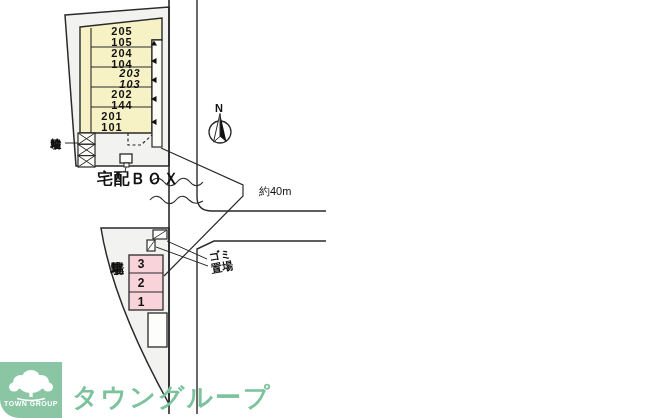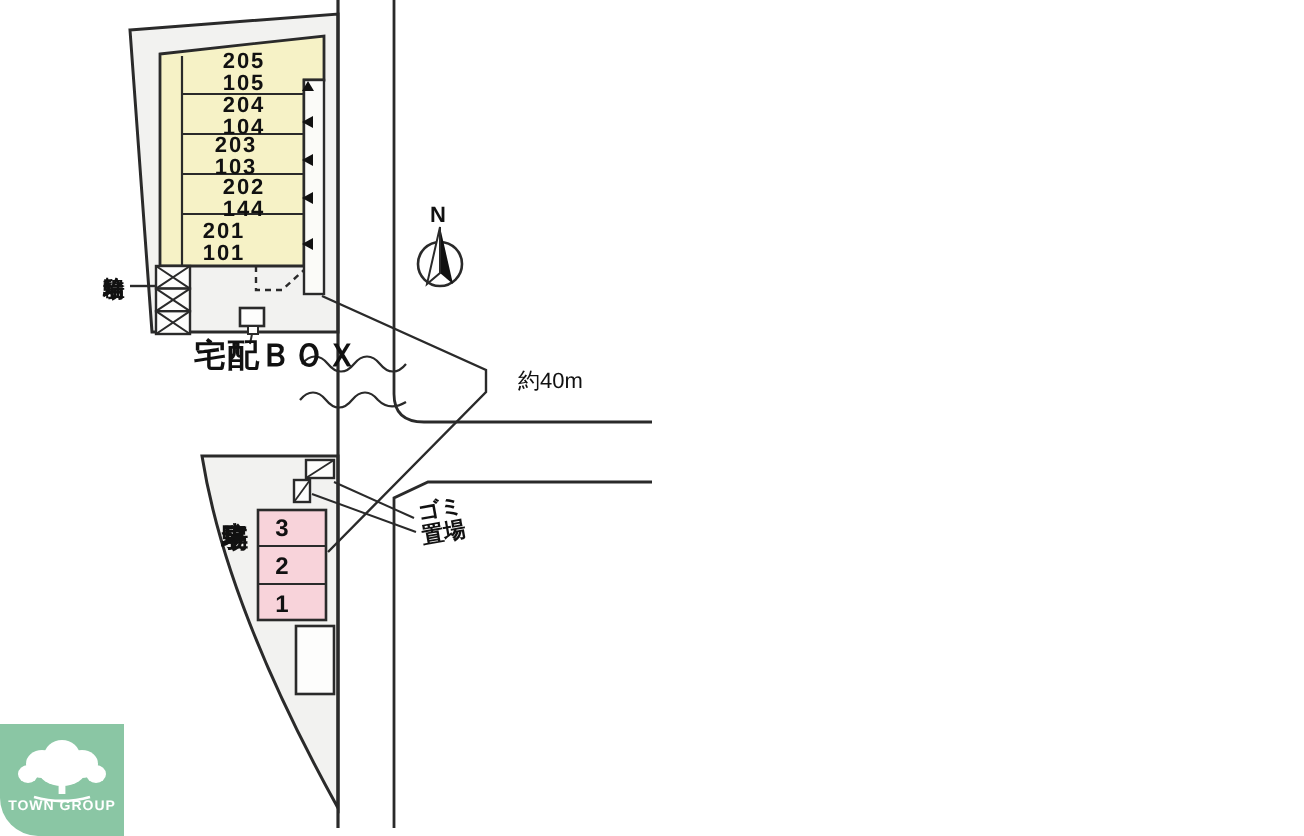--- a/index.html
+++ b/index.html
@@ -128,34 +128,35 @@
         <path d="M30,390 L23,385 M32,389 L39,384" stroke="#fff" stroke-width="2" fill="none"></path>
         <path d="M17,398.5 Q31,402.5 45,398.5" stroke="#fff" stroke-width="1.4" fill="none"></path>
       </g>
     </g>
   </svg>
 
   <div class="lbl unit-label" style="left:122px;top:26px;">205
 105</div>
   <div class="lbl unit-label" style="left:122px;top:48px;">204
 104</div>
-  <div class="lbl unit-label" style="left:118px;top:68px;">203
+  <div class="lbl unit-label" style="left:130px;top:68px;font-style:italic;">203
 103</div>
   <div class="lbl unit-label" style="left:122px;top:89px;">202
 144</div>
   <div class="lbl unit-label" style="left:112px;top:111px;">201
 101</div>
 
   <div class="lbl v-label bike-label">駐輪場</div>
   <div class="lbl delivery-label">宅配ＢＯＸ</div>
   <div class="lbl distance-label">約40m</div>
   <div class="lbl garbage-label">ゴミ
 置場</div>
   <div class="lbl v-label car-label">駐車場</div>
   <div class="lbl north-label">N</div>
 
   <div class="lbl space-num" style="left:141px;top:258px;">3</div>
   <div class="lbl space-num" style="left:141px;top:277px;">2</div>
   <div class="lbl space-num" style="left:141px;top:296px;">1</div>
 
   <div class="logo-en">TOWN GROUP</div>
+  <div class="brand">タウングループ</div>
 
 </div>
 
 </body></html>

